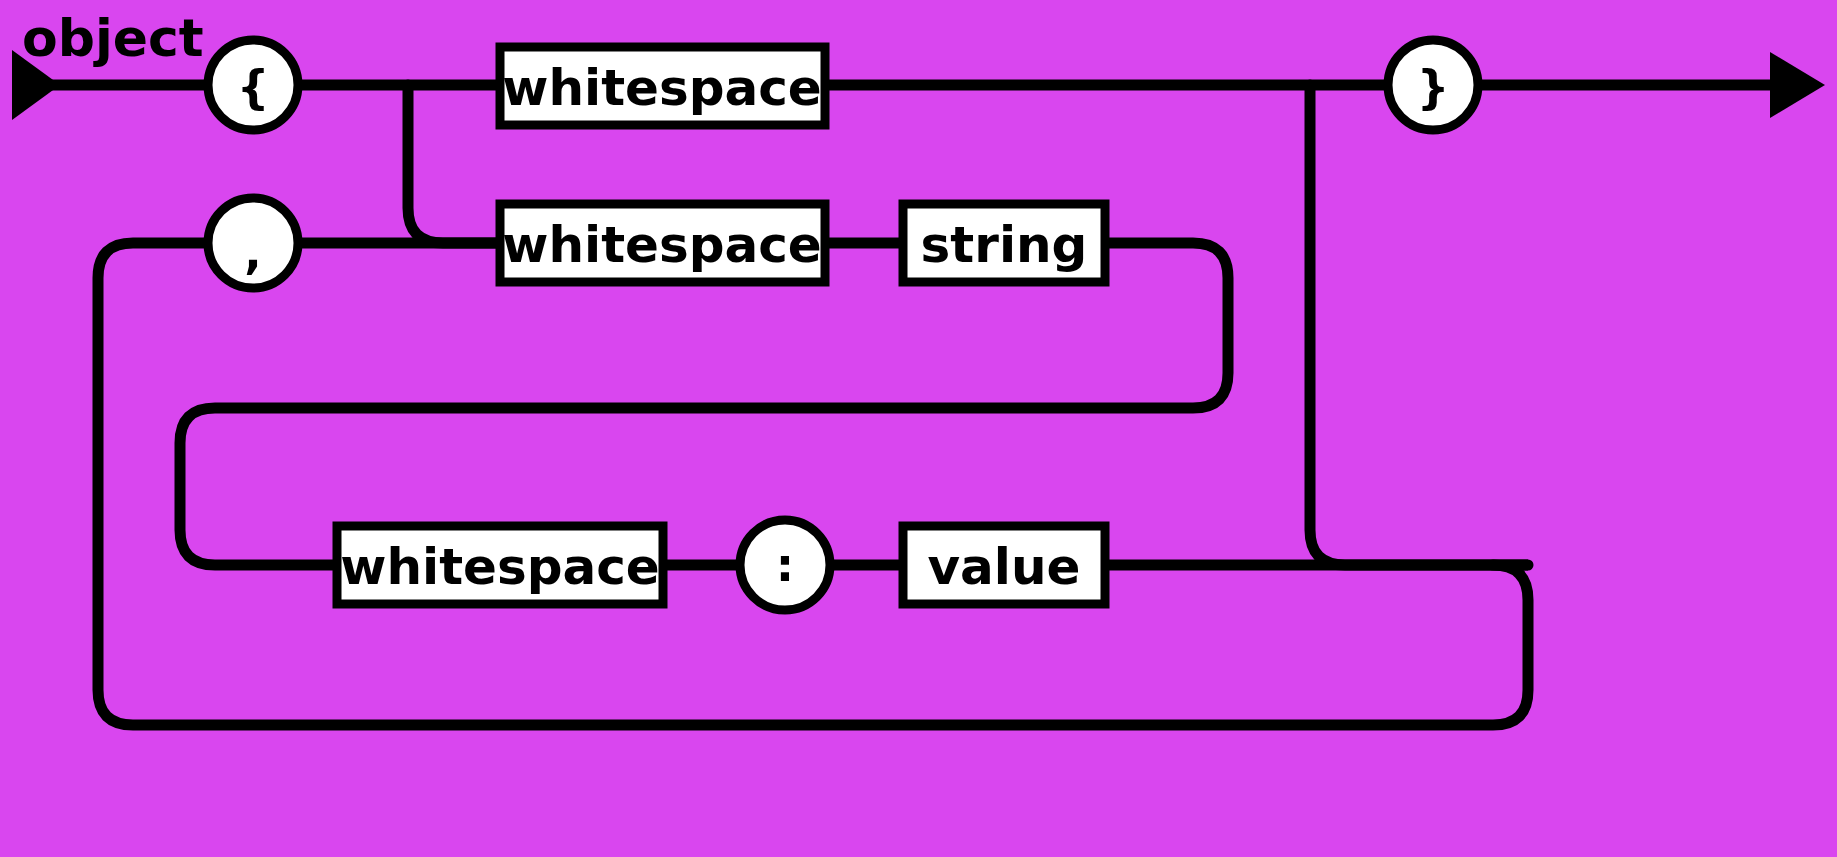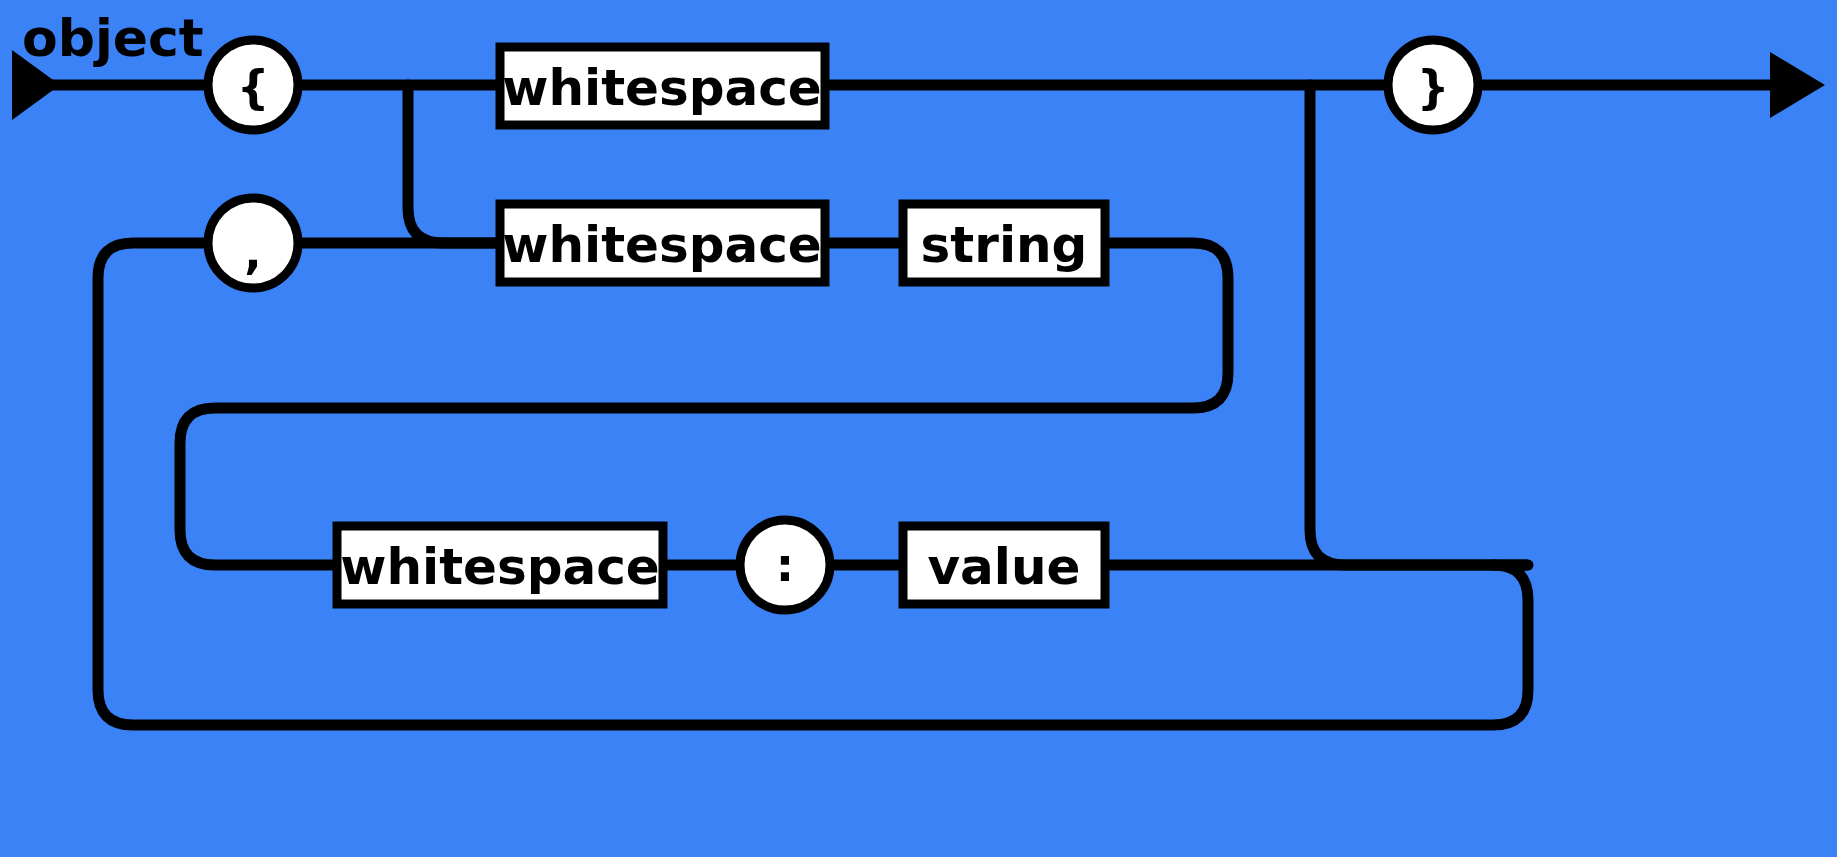--- a/index.html
+++ b/index.html
@@ -74,21 +74,21 @@
     font-weight: bold;
     font-size: 52px;
     fill: #000000;
     text-anchor: start;
     dominant-baseline: alphabetic;
   }
 </style>
 </head>
 <body style="background: rgb(249, 238, 227);">
 
-<div id="diagram-root" style="background: #3b82f6;">
+<div id="diagram-root" style="background: #d946ef;">
 
   <svg id="railroad" viewBox="0 0 1837 857" xmlns="http://www.w3.org/2000/svg">
 
     <text class="diagram-title" x="22" y="56">object</text>
 
     <g>
 
       <path class="rail" d="M 18 85 L 208 85"></path>
 
       <path class="rail" d="M 298 85 L 408 85"></path>

